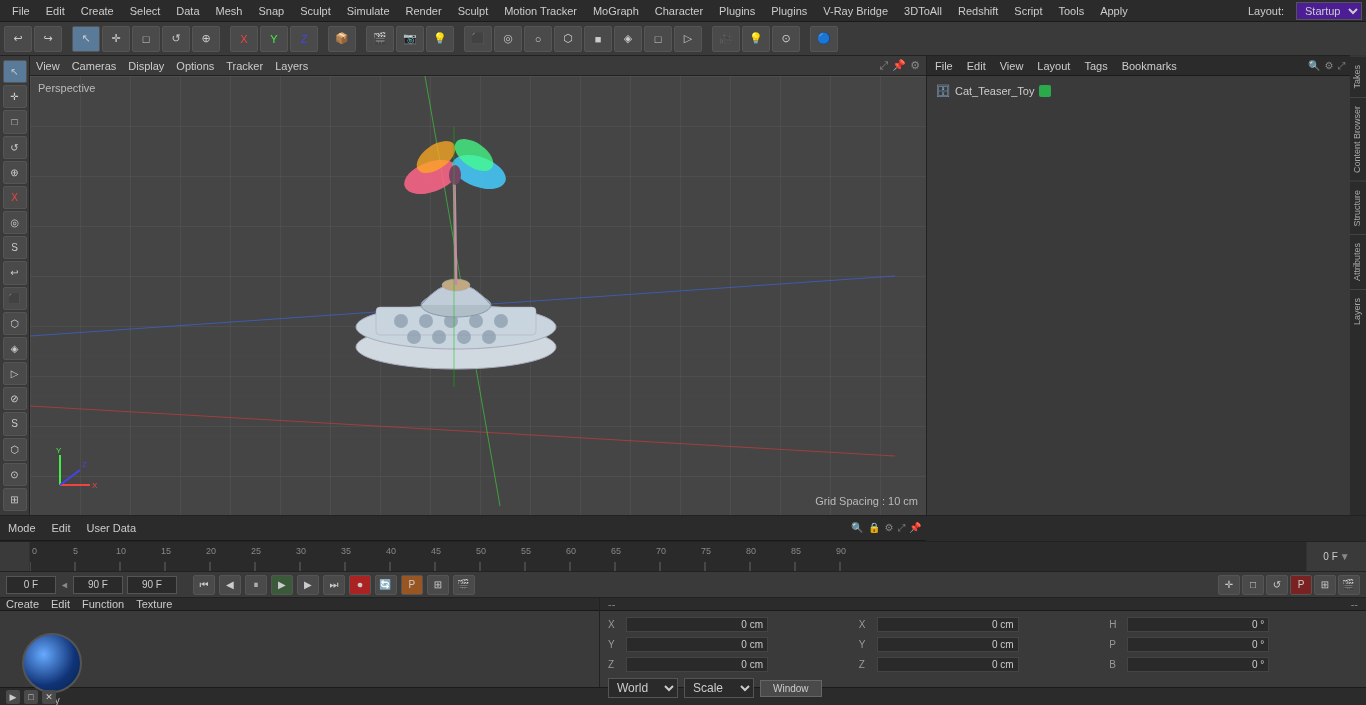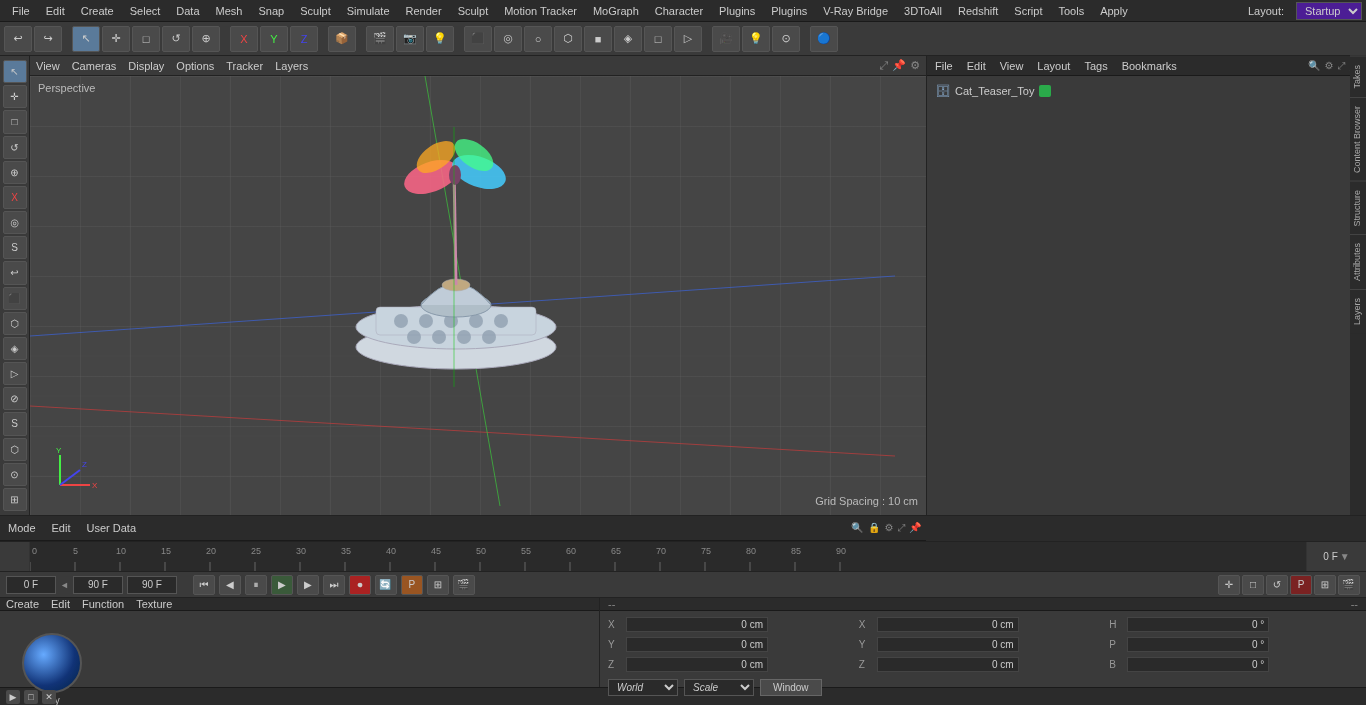--- a/index.html
+++ b/index.html
@@ -359,24 +359,23 @@
       display: flex;
       align-items: center;
       padding: 2px 8px;
       gap: 6px;
       height: 22px;
     }
     .coord-dropdown {
       background: #2a2a2a;
       border: 1px solid #555;
       color: #ccc;
-      font-size: 10px;
+      font-size: 12px;
       padding: 1px 4px;
       min-width: 70px;
-      font-style: italic;
     }
     .coord-apply {
       background: #4a4a4a;
       border: 1px solid #666;
       color: #ccc;
       font-size: 10px;
       padding: 2px 12px;
       cursor: pointer;
     }
 

